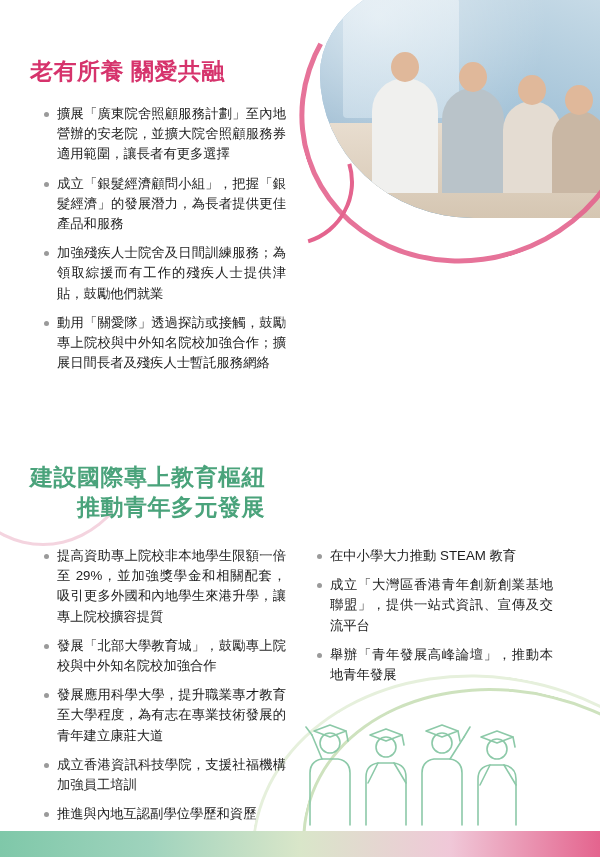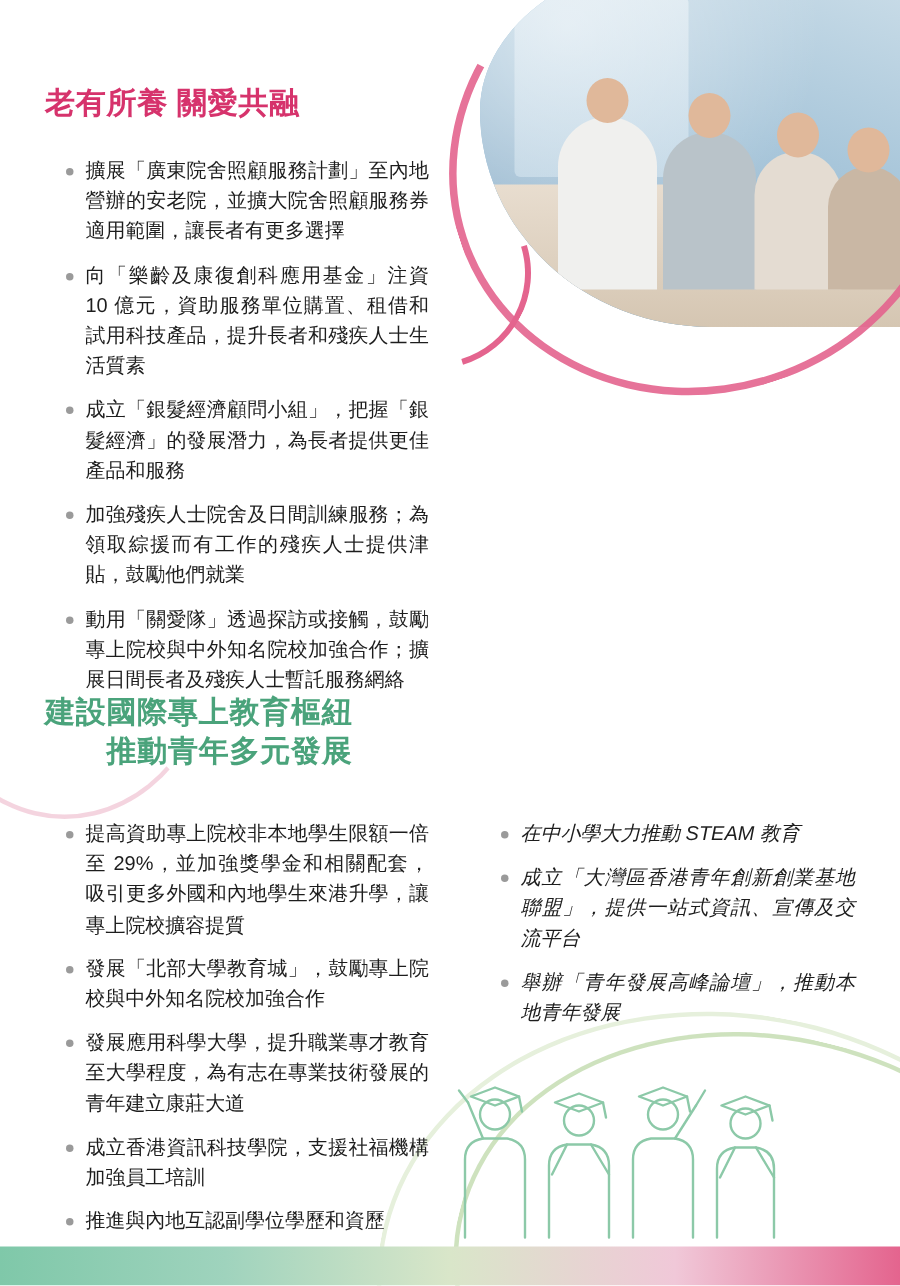--- a/index.html
+++ b/index.html
@@ -157,21 +157,21 @@
     height: 140px;
   }
 
   
   .content {
     position: absolute;
     inset: 0;
   }
   h2.section-title {
     margin: 0;
-    font-size: 20px;
+    font-size: 23px;
     line-height: 1.32;
     font-weight: bold;
     letter-spacing: .5px;
   }
   .title-1 {
     position: absolute;
     left: 30px;
     top: 56px;
     color: #d6336c;
   }
@@ -206,21 +206,21 @@
     left: 2px;
     top: 8px;
     width: 5px;
     height: 5px;
     border-radius: 50%;
     background: #9a9a9a;
   }
   .col-a { left: 30px;  top: 92px;  width: 268px; }
   .col-b { left: 312px; top: 228px; width: 262px; }
   .col-c { left: 30px;  top: 534px; width: 268px; }
-  .col-d { left: 320px; top: 534px; width: 262px; font-style: italic; }
+  .col-d { left: 303px; top: 534px; width: 262px; }
 </style>
 </head>
 <body>
 
 <div class="page">
 
   <div class="photo-circle">
     <div class="sky"></div>
     <div class="window"></div>
     <div class="floor"></div>
@@ -278,21 +278,20 @@
 
   <div class="grad-bar"></div>
 
   <div class="content">
 
     <h2 class="section-title title-1">老有所養  關愛共融</h2>
 
     <div class="col col-a">
       <ul>
         <li>擴展「廣東院舍照顧服務計劃」至內地營辦的安老院，並擴大院舍照顧服務券適用範圍，讓長者有更多選擇</li>
-        <li>向「樂齡及康復創科應用基金」注資 10 億元，資助服務單位購置、租借和試用科技產品，提升長者和殘疾人士生活質素</li>
         <li>成立「銀髮經濟顧問小組」，把握「銀髮經濟」的發展潛力，為長者提供更佳產品和服務</li>
         <li>加強殘疾人士院舍及日間訓練服務；為領取綜援而有工作的殘疾人士提供津貼，鼓勵他們就業</li>
         <li>動用「關愛隊」透過探訪或接觸，鼓勵專上院校與中外知名院校加強合作；擴展日間長者及殘疾人士暫託服務網絡</li>
       </ul>
     </div>
 
 
     <h2 class="section-title title-2">
       <span>建設國際專上教育樞紐</span><br>
       <span>推動青年多元發展</span>

